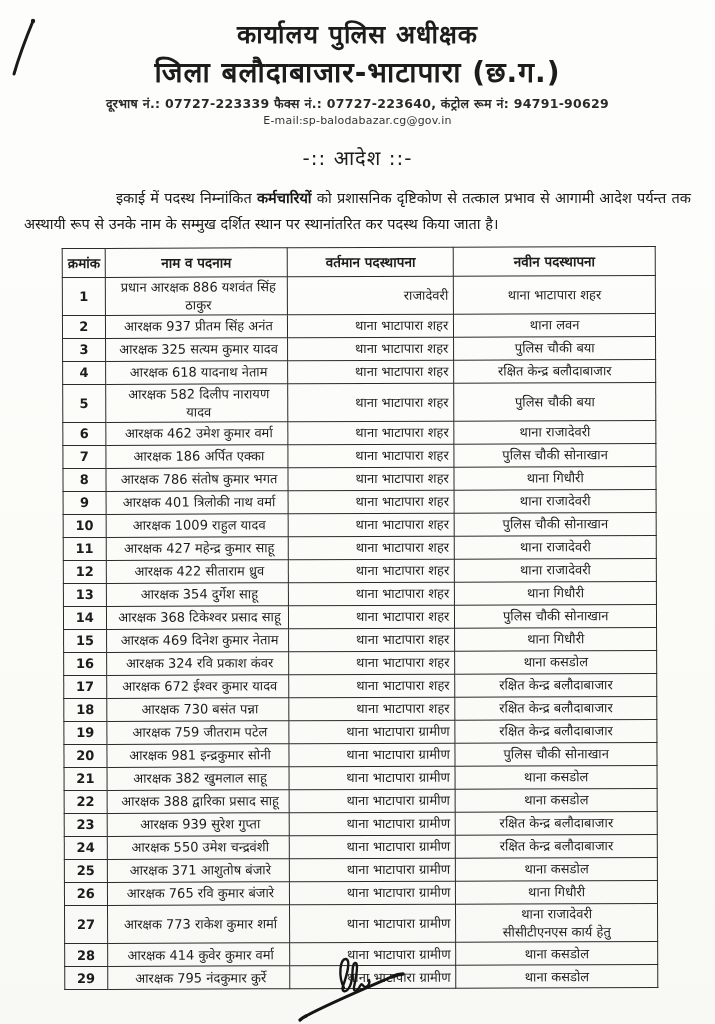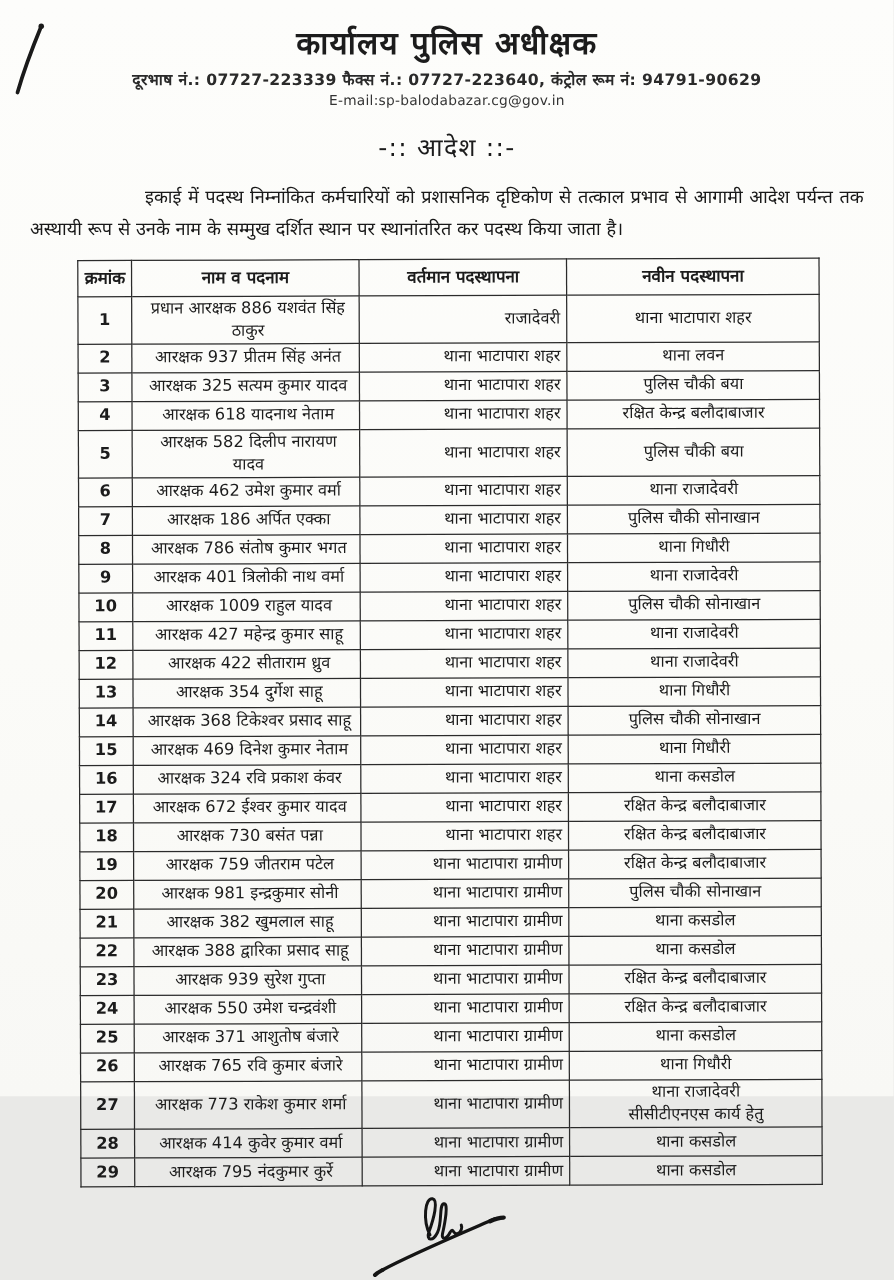--- a/index.html
+++ b/index.html
@@ -7,21 +7,21 @@
     width: 715px; height: 1024px;
     overflow: hidden;
     background: #e9e9e7;
   }
   body {
     font-family: "DejaVu Sans", "Liberation Sans", sans-serif;
     color: #1c1c1c;
   }
   .page {
     position: relative;
-    width: 715px; height: 877px;
+    width: 715px; height: 1024px;
     background: linear-gradient(180deg, #fdfdfb 0%, #fbfbf8 60%, #f8f8f5 100%);
     padding-top: 12px;
   }
   
   .letterhead { text-align: center; }
   .office-line1 {
     font-size: 25px; font-weight: bold; letter-spacing: 1px;
     margin-top: 4px;
   }
   .office-line2 {
@@ -44,21 +44,21 @@
   }
   
   .intro {
     margin: 15px 24px 0 24px;
     font-size: 14.5px;
     line-height: 1.78;
     text-align: justify;
     text-indent: 92px;
     color: #181818;
   }
-  .intro .bold-word { font-weight: normal; }
+  .intro .bold-word { font-weight: bold; }
   
   .order-table {
     margin: 9px 0 0 63px;
     width: 594px;
     border-collapse: collapse;
     table-layout: fixed;
     transform: rotate(-0.2deg);
   }
   .order-table th, .order-table td {
     border: 1.6px solid #2b2b2b;
@@ -98,20 +98,21 @@
 
   <div class="corner-mark">
     <svg width="32" height="62" viewBox="0 0 32 62">
       <path d="M6 58 C 10 44, 18 22, 25 5" stroke="#1a1a1a" stroke-width="3" fill="none" stroke-linecap="round"></path>
       <circle cx="25" cy="5" r="2.2" fill="#1a1a1a"></circle>
     </svg>
   </div>
 
   <div class="letterhead">
     <div class="office-line1">कार्यालय पुलिस अधीक्षक</div>
+    <div class="office-line2">जिला बलौदाबाजार-भाटापारा (छ.ग.)</div>
     <div class="contact-line">दूरभाष नं.: 07727-223339 फैक्स नं.: 07727-223640, कंट्रोल रूम नं: 94791-90629</div>
     <div class="email-line">E-mail:sp-balodabazar.cg@gov.in</div>
   </div>
 
   <div class="order-title">-:: आदेश ::-</div>
 
   <p class="intro"><span>इकाई में पदस्थ निम्नांकित </span><span class="bold-word">कर्मचारियों</span><span> को प्रशासनिक दृष्टिकोण से तत्काल प्रभाव से आगामी आदेश पर्यन्त तक अस्थायी रूप से उनके नाम के सम्मुख दर्शित स्थान पर स्थानांतरित कर पदस्थ किया जाता है।</span></p>
 
   <table class="order-table">
     <colgroup>

